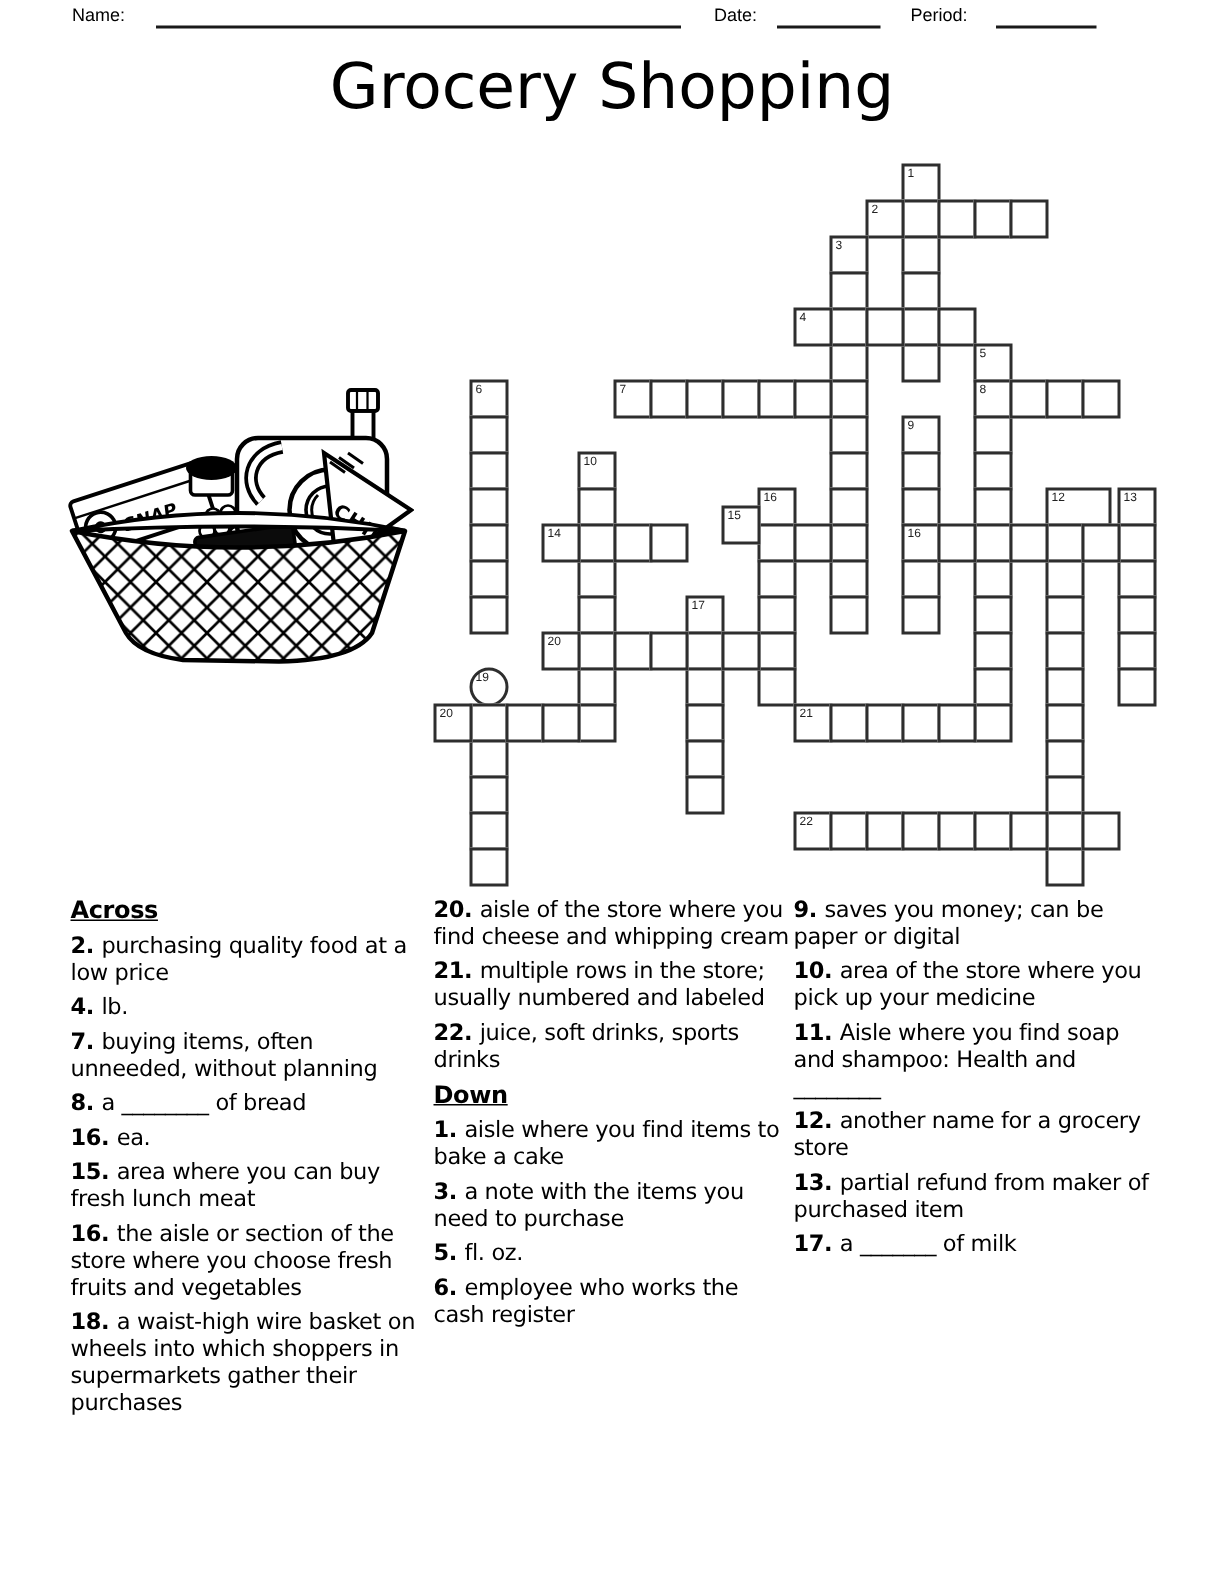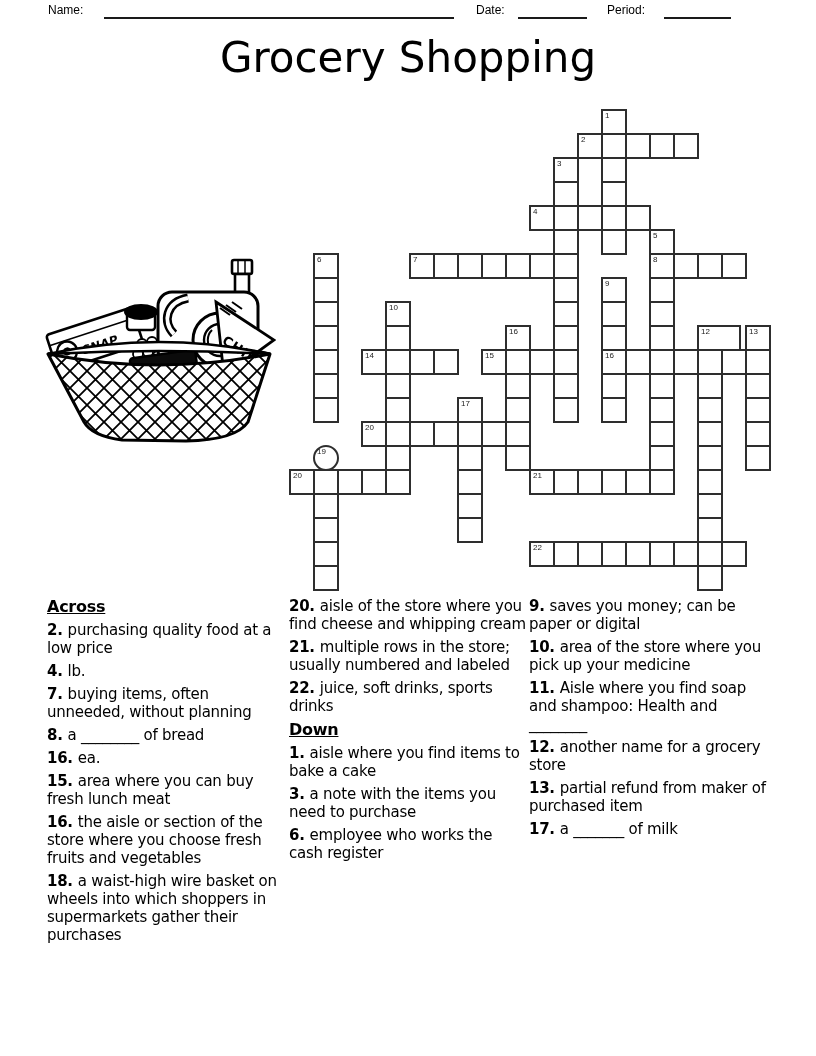--- a/index.html
+++ b/index.html
@@ -241,21 +241,21 @@
     <div class="cell" style="left: 455px; top: 239px;"></div>
     <div class="cell" style="left: 455px; top: 263px;"></div>
     <div class="cell" style="left: 455px; top: 287px;"></div>
     <div class="cell" style="left: 455px; top: 311px;"></div>
     <div class="cell" style="left: 455px; top: 335px;"></div>
     <div class="cell" style="left: 71px; top: 239px;">
       <span class="cell-num">14</span>
     </div>
     <div class="cell" style="left: 119px; top: 239px;"></div>
     <div class="cell" style="left: 143px; top: 239px;"></div>
-    <div class="cell" style="left: 191px; top: 239px;">
+    <div class="cell" style="left: 191px; top: 227px;">
       <span class="cell-num">15</span>
     </div>
     <div class="cell" style="left: 239px; top: 239px;"></div>
     <div class="cell" style="left: 335px; top: 239px;"></div>
     <div class="cell" style="left: 383px; top: 239px;"></div>
     <div class="cell" style="left: 431px; top: 239px;"></div>
     <div class="cell" style="left: 167px; top: 287px;">
       <span class="cell-num">17</span>
     </div>
     <div class="cell" style="left: 167px; top: 311px;"></div>
@@ -312,20 +312,21 @@
     <p class="clue"><b>16. </b>the aisle or section of the store where you choose fresh fruits and vegetables</p>
     <p class="clue"><b>18. </b>a waist-high wire basket on wheels into which shoppers in supermarkets gather their purchases</p>
   </div>
 <div class="clue-col" id="clue-col-2">
     <p class="clue"><b>20. </b>aisle of the store where you find cheese and whipping cream</p>
     <p class="clue"><b>21. </b>multiple rows in the store; usually numbered and labeled</p>
     <p class="clue"><b>22. </b>juice, soft drinks, sports drinks</p>
     <div class="clue-heading">Down</div>
     <p class="clue"><b>1. </b>aisle where you find items to bake a cake</p>
     <p class="clue"><b>3. </b>a note with the items you need to purchase</p>
+    <p class="clue"><b>5. </b>fl. oz.</p>
     <p class="clue"><b>6. </b>employee who works the cash register</p>
   </div>
 <div class="clue-col" id="clue-col-3">
     <p class="clue"><b>9. </b>saves you money; can be paper or digital</p>
     <p class="clue"><b>10. </b>area of the store where you pick up your medicine</p>
     <p class="clue"><b>11. </b>Aisle where you find soap and shampoo: Health and ________</p>
     <p class="clue"><b>12. </b>another name for a grocery store</p>
     <p class="clue"><b>13. </b>partial refund from maker of purchased item</p>
     <p class="clue"><b>17. </b>a _______ of milk</p>
   </div>

